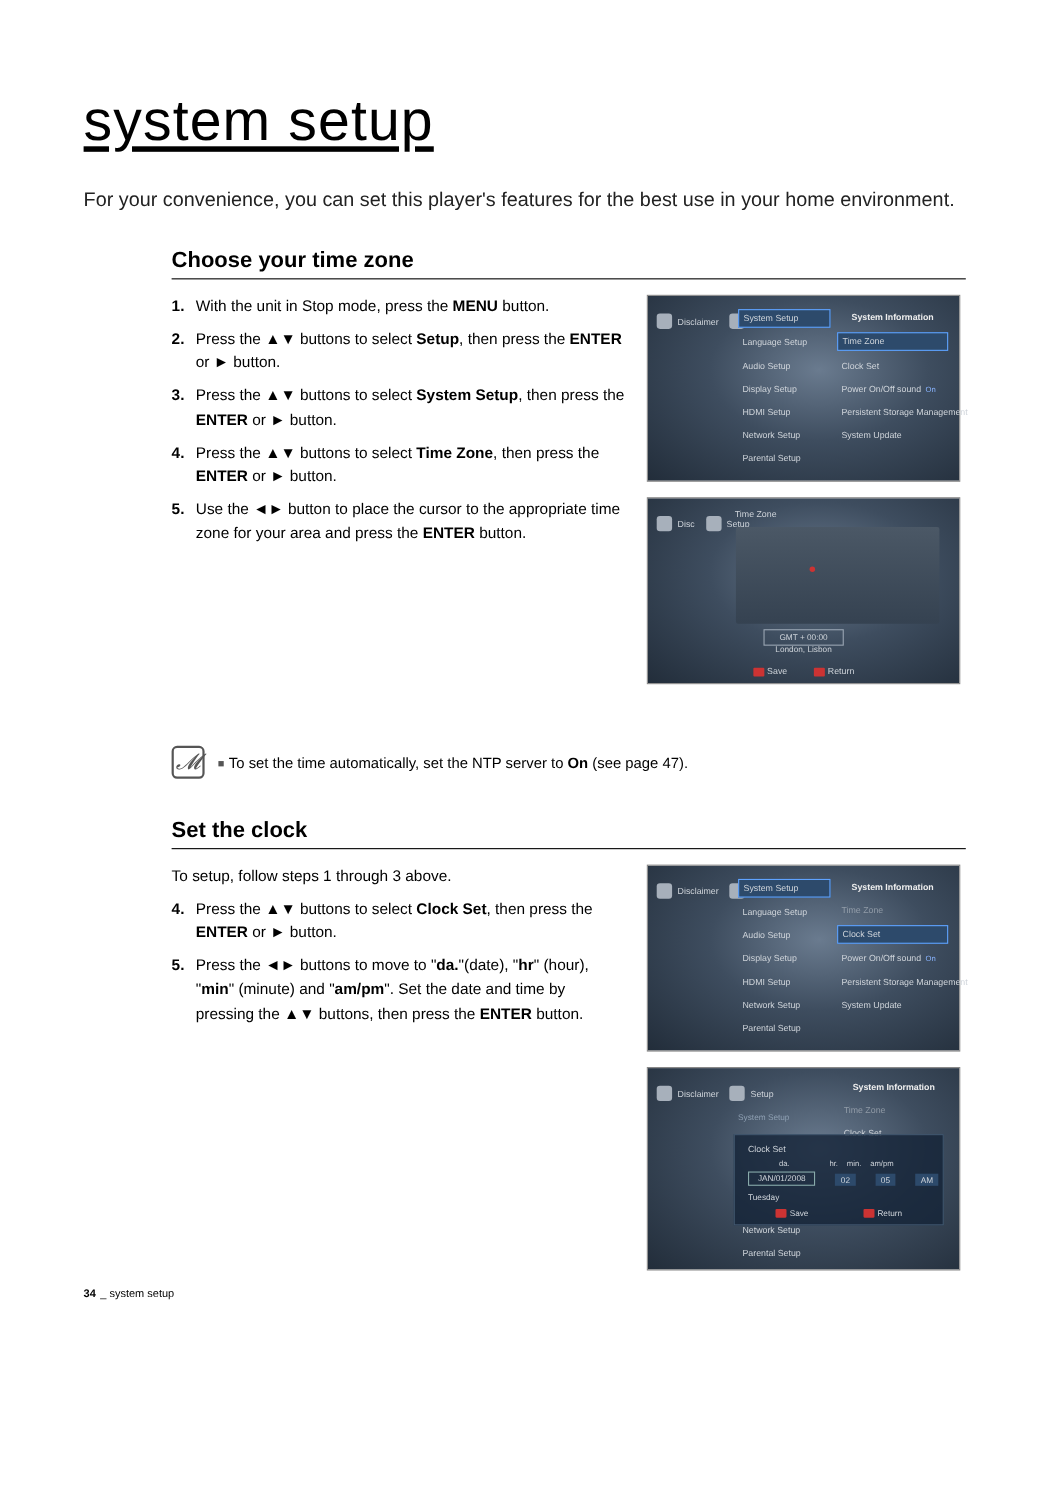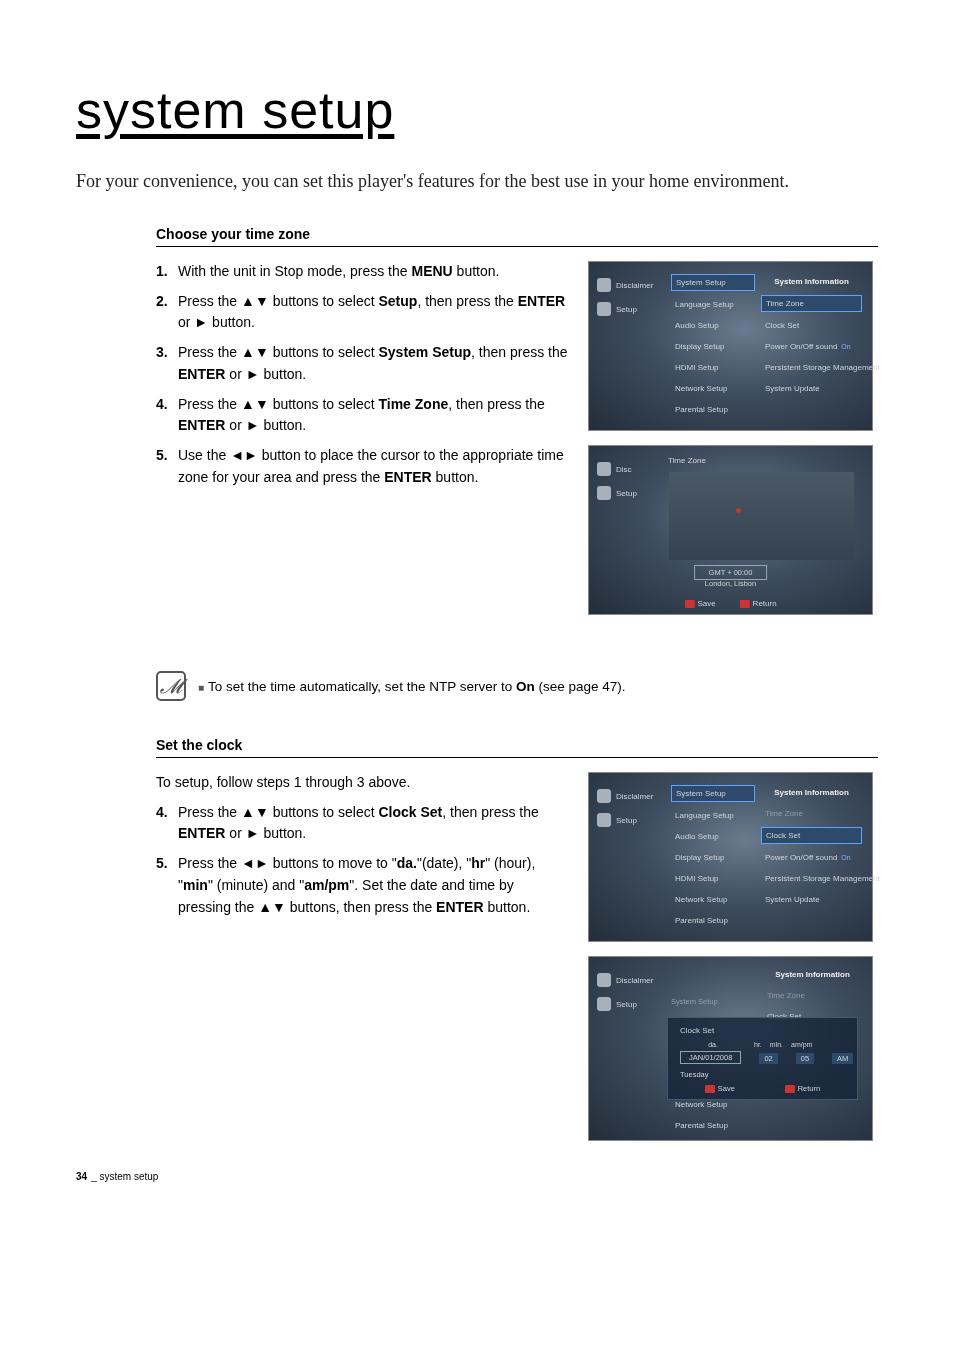--- a/index.html
+++ b/index.html
@@ -1,39 +1,39 @@
 <!DOCTYPE html>
 <html><head>
 <meta charset="utf-8">
 <style>
   * { box-sizing: border-box; margin: 0; padding: 0; }
   body { background: #fff; font-family: Arial, Helvetica, sans-serif; color: #000; }
   .page { width: 954px; height: 1216px; margin: 0 auto; padding: 80px 76px 40px 76px; position: relative; }
   .main-title { font-size: 52px; font-weight: 300; letter-spacing: 1px; text-decoration: underline; text-underline-offset: 6px; margin-bottom: 28px; font-family: "Helvetica Neue", Arial, sans-serif; }
-  .intro { font-size: 18px; font-weight: 300; line-height: 1.45; margin-bottom: 32px; color: #222; font-family: Liberation Serif, serif; }
+  .intro { font-size: 18px; font-weight: 300; line-height: 1.45; margin-bottom: 32px; color: #222; }
   .section-h { font-size: 20px; font-weight: 700; margin-bottom: 18px; }
-  .sub-h { font-size: 14px; font-weight: 700; border-bottom: 1px solid #000; padding-bottom: 4px; margin-bottom: 14px; margin-left: 80px; }
+  .sub-h { font-size: 20px; font-weight: 700; border-bottom: 1px solid #000; padding-bottom: 4px; margin-bottom: 14px; margin-left: 80px; }
   .block { display: flex; gap: 20px; margin-left: 80px; align-items: flex-start; }
   .textcol { flex: 1; font-size: 14px; line-height: 1.55; }
   .shotcol { width: 290px; display: flex; flex-direction: column; gap: 14px; }
   ol.steps { list-style: none; counter-reset: none; }
   ol.steps li { margin-bottom: 8px; padding-left: 22px; position: relative; }
   ol.steps li .num { position: absolute; left: 0; font-weight: 700; }
   .bold { font-weight: 700; }
   .arrow { font-weight: 700; }
 
   
   .note-row { display: flex; align-items: center; gap: 12px; margin: 56px 0 36px 80px; }
   .note-icon { width: 30px; height: 30px; border: 2px solid #555; border-radius: 5px; display: flex; align-items: center; justify-content: center; font-size: 20px; color: #555; font-style: italic; font-family: Georgia, serif; }
   .note-text { font-size: 13.5px; }
   .sq { font-size: 10px; vertical-align: middle; margin-right: 4px; color:#555;}
 
   
   .shot { width: 285px; background: radial-gradient(ellipse at 55% 40%, #6a7b8f 0%, #3e4d5f 45%, #222d3a 100%); border: 1px solid #888; position: relative; font-size: 8px; color: #cfd4da; padding: 10px 10px 10px 8px; }
-  .shot .leftbar { display: flex; flex-direction: column; gap: 10px; position: absolute; left: 8px; top: 16px; }
+  .shot .leftbar { display: flex; flex-direction: row; gap: 10px; position: absolute; left: 8px; top: 16px; }
   .shot .leftbar .li { display:flex; align-items:center; gap:5px; }
   .shot .leftbar .ic { width:14px; height:14px; background:#a7b0bb; border-radius:3px; }
   .shot .menucol { position:absolute; left:82px; top:12px; width:84px; display:flex; flex-direction:column; gap:6px; }
   .shot .menucol .mi { padding:3px 4px; white-space:nowrap; }
   .shot .menucol .mi.sel { background:#2d4a6b; border:1px solid #5fa3ff; }
   .shot .rightcol { position:absolute; left:172px; top:12px; right:10px; display:flex; flex-direction:column; gap:6px; }
   .shot .rightcol .ri { padding:3px 4px; white-space:nowrap; }
   .shot .rightcol .ri.sel { background:#2d4a6b; border:1px solid #5fa3ff; }
   .shot .rightcol .hdr { color:#eee; font-weight:600;text-align:center; }
   .shot .small-on { color:#89b4ff; font-size:7px; margin-left:4px;}

